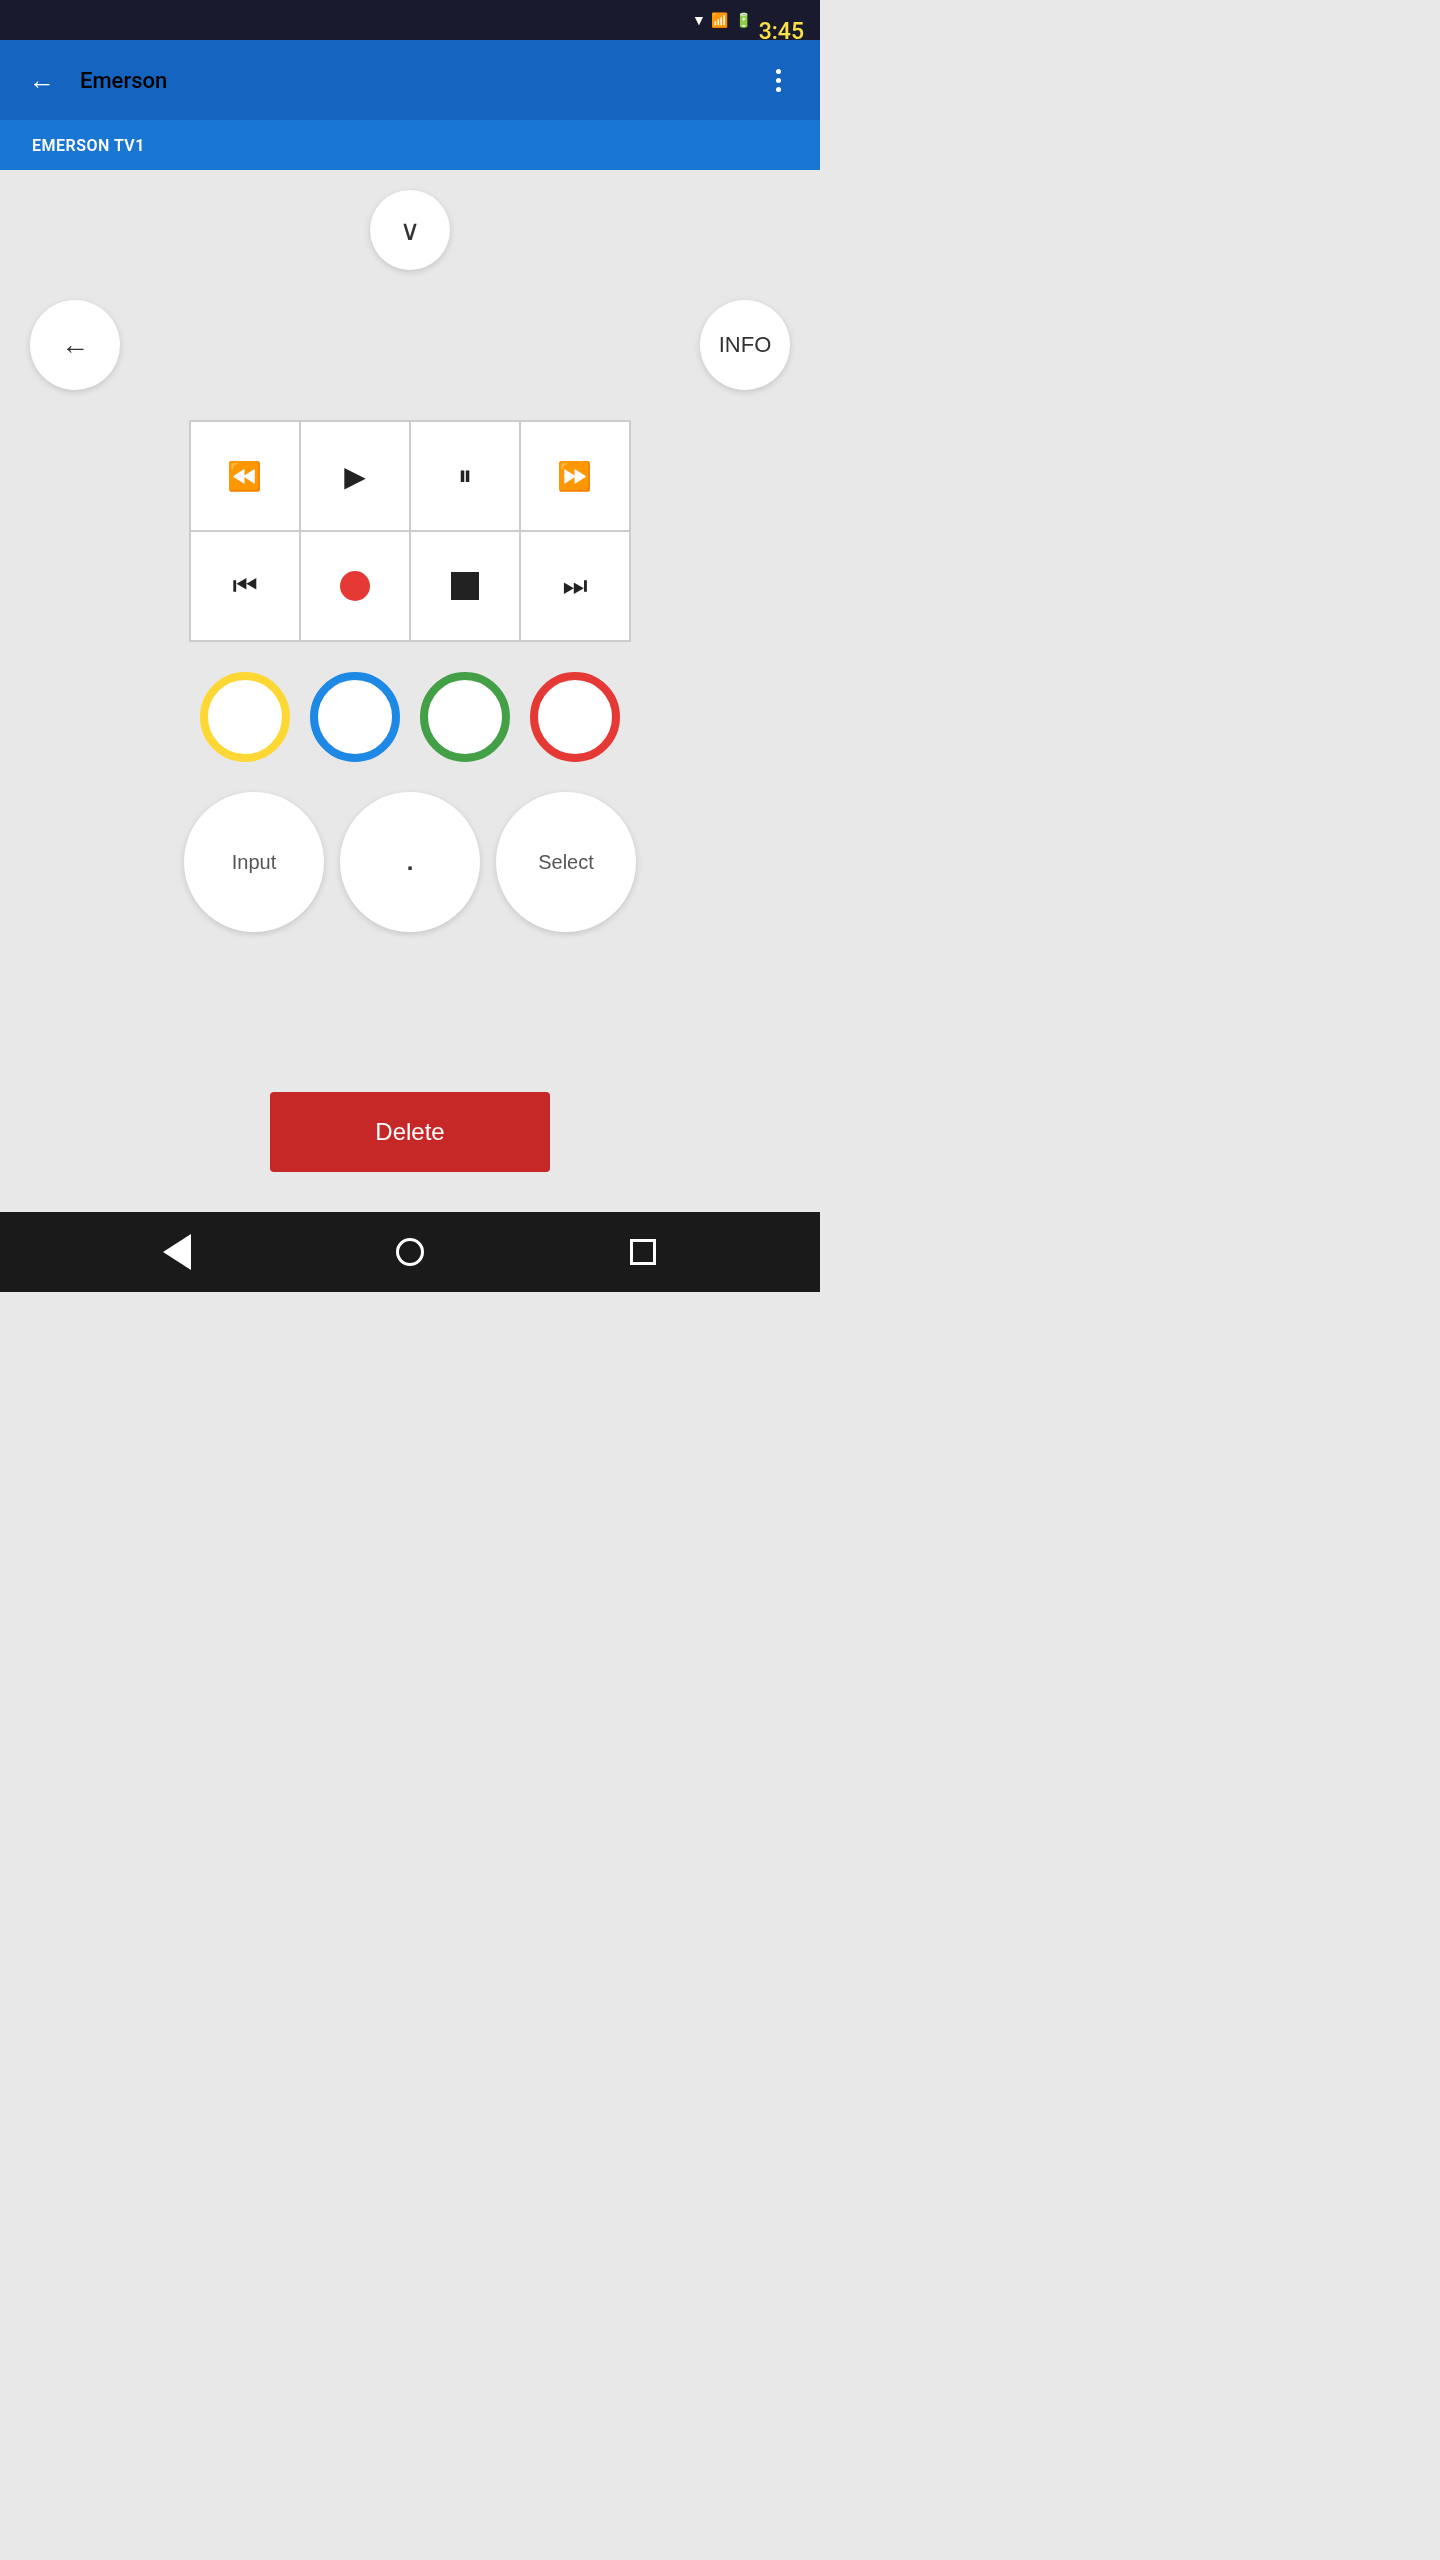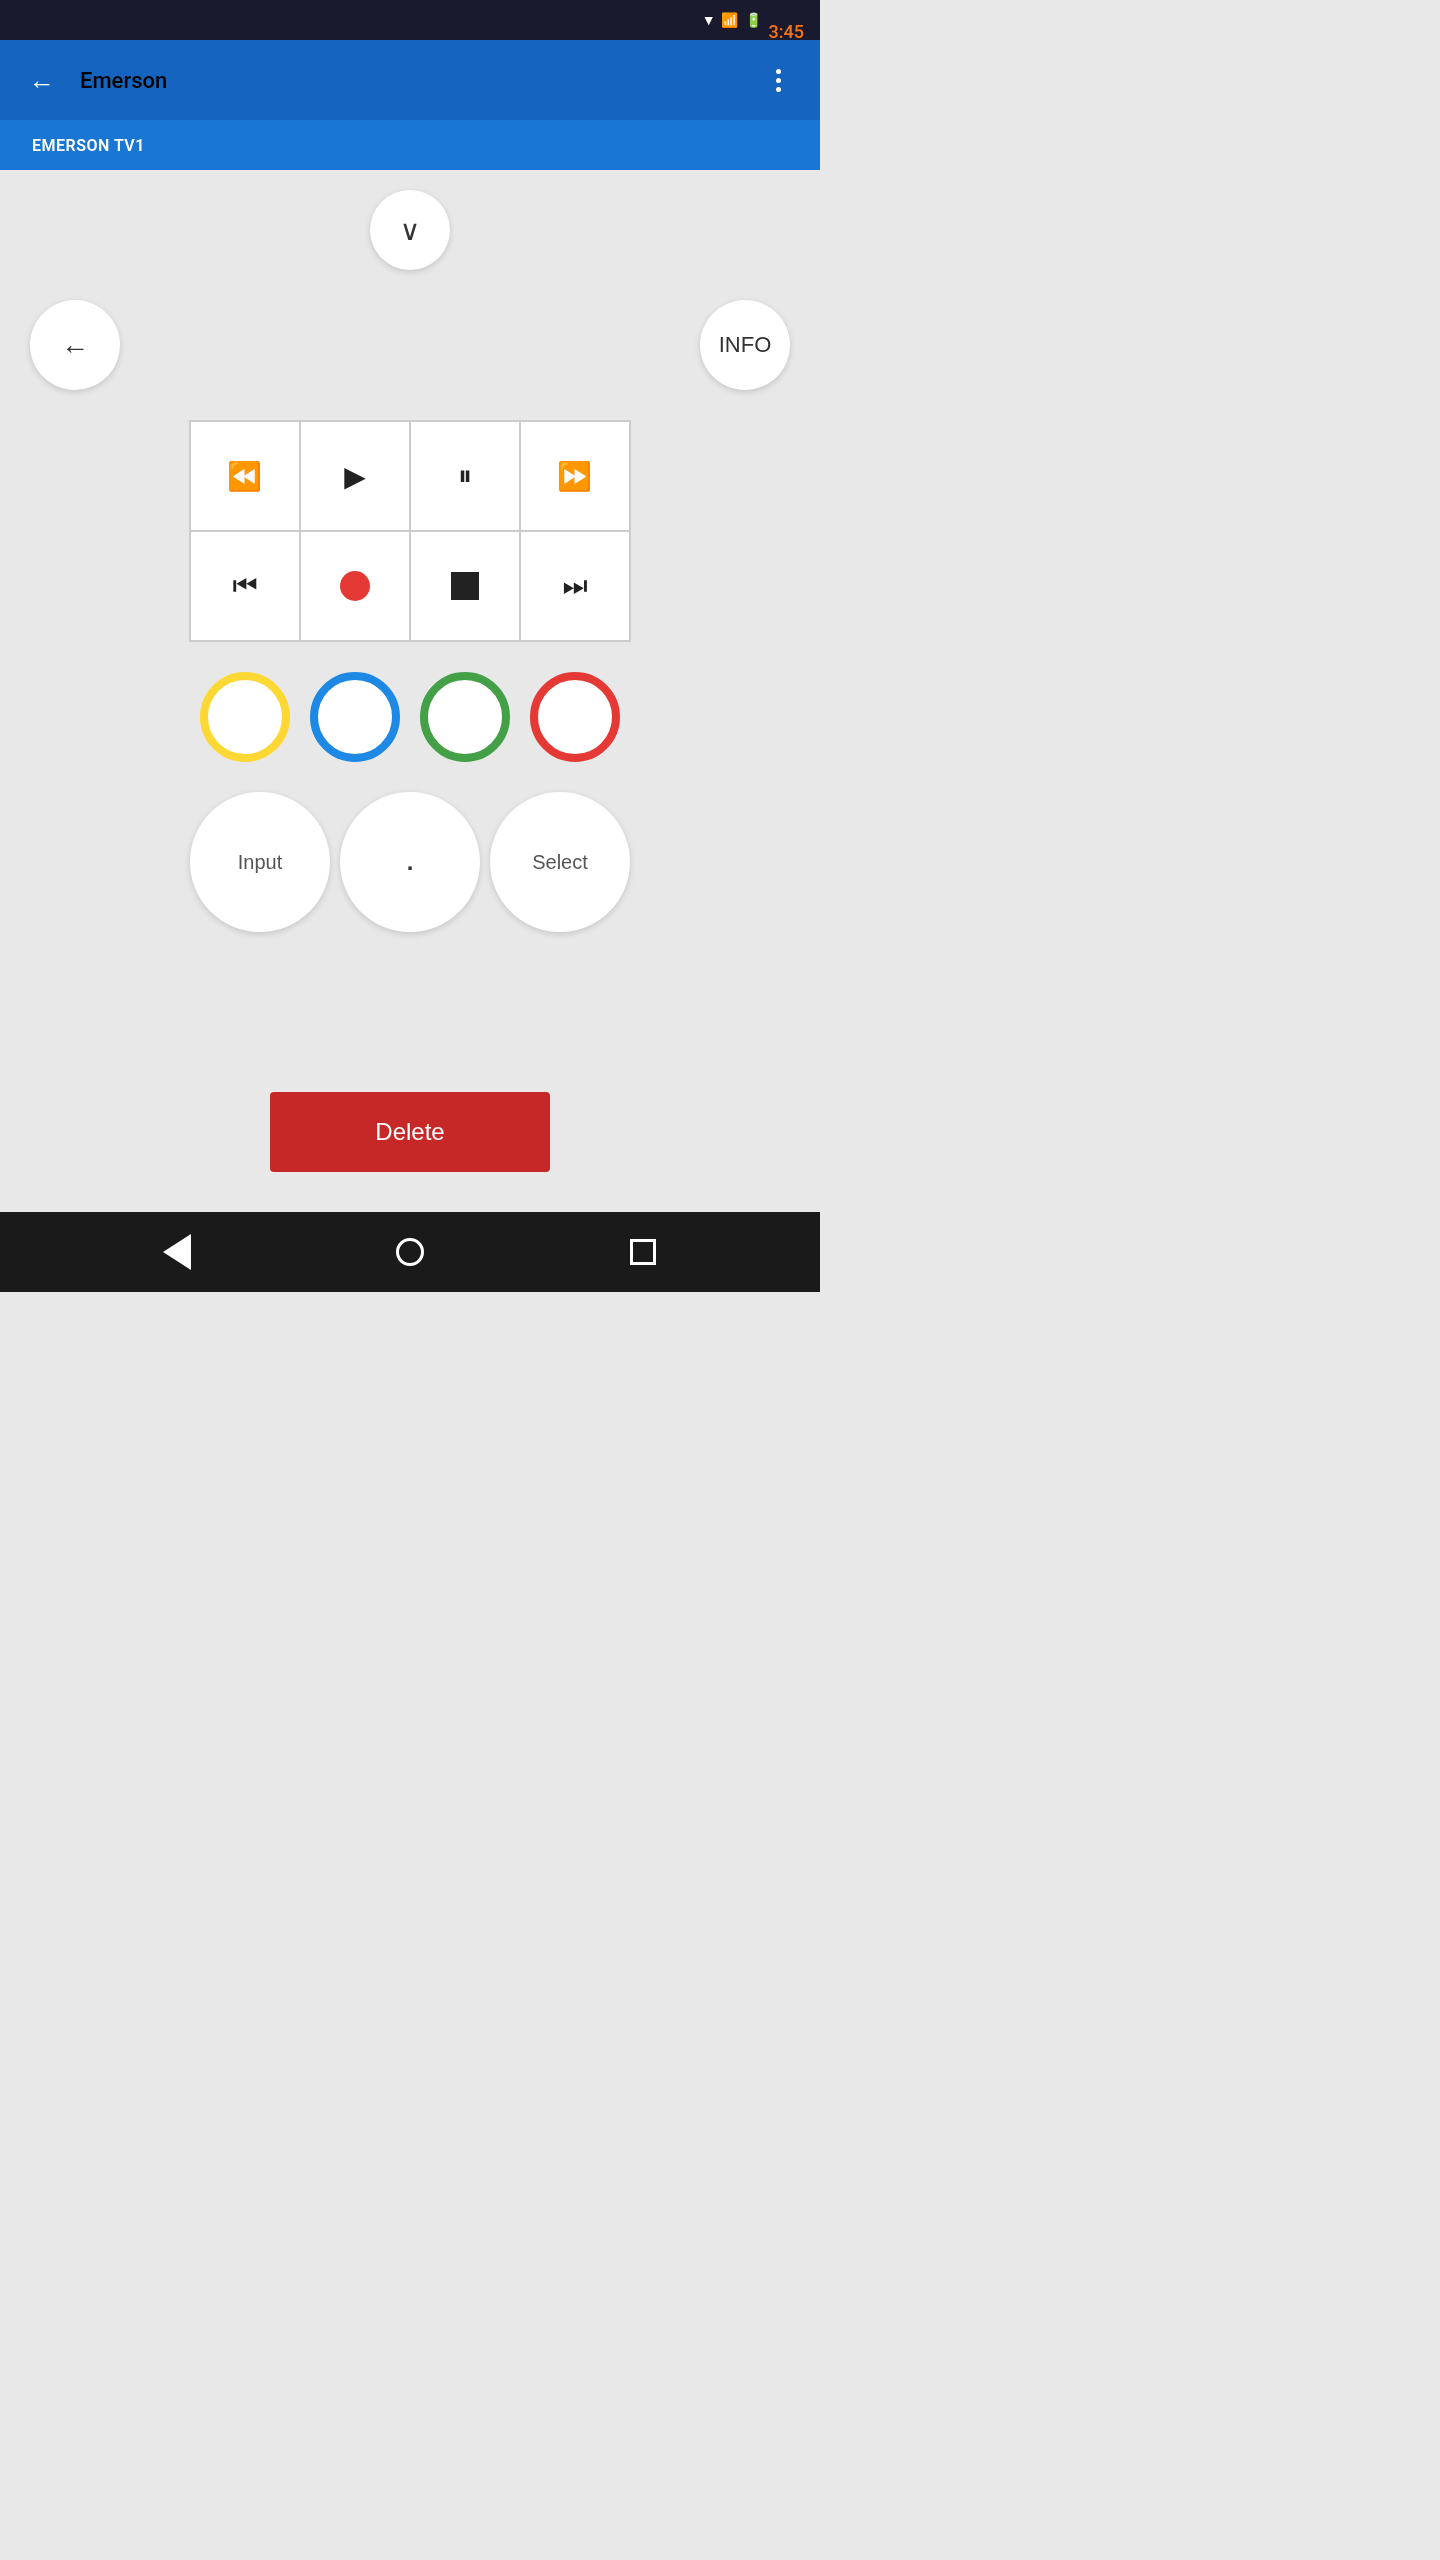--- a/index.html
+++ b/index.html
@@ -17,22 +17,22 @@
     .status-bar {
       background: #1a1a2e;
       height: 40px;
       display: flex;
       align-items: center;
       justify-content: flex-end;
       padding: 0 16px;
       gap: 8px;
     }
     .status-bar .time {
-      color: #f97316;
-      font-size: 18px;
+      color: #fde047;
+      font-size: 23px;
       font-weight: 500;
       margin-top: 23px;
     }
     .status-icons {
       display: flex;
       align-items: center;
       gap: 6px;
     }
     .status-icon {
       color: white;
@@ -200,21 +200,21 @@
       border: 8px solid transparent;
     }
     .color-circle.yellow { border-color: #fdd835; }
     .color-circle.blue { border-color: #1e88e5; }
     .color-circle.green { border-color: #43a047; }
     .color-circle.red { border-color: #e53935; }
 
     
     .action-row {
       display: flex;
-      gap: 10px;
+      gap: 16px;
       align-items: center;
       justify-content: flex-end;
     }
     .action-btn {
       width: 140px;
       height: 140px;
       border-radius: 50%;
       background: white;
       border: none;
       display: flex;

